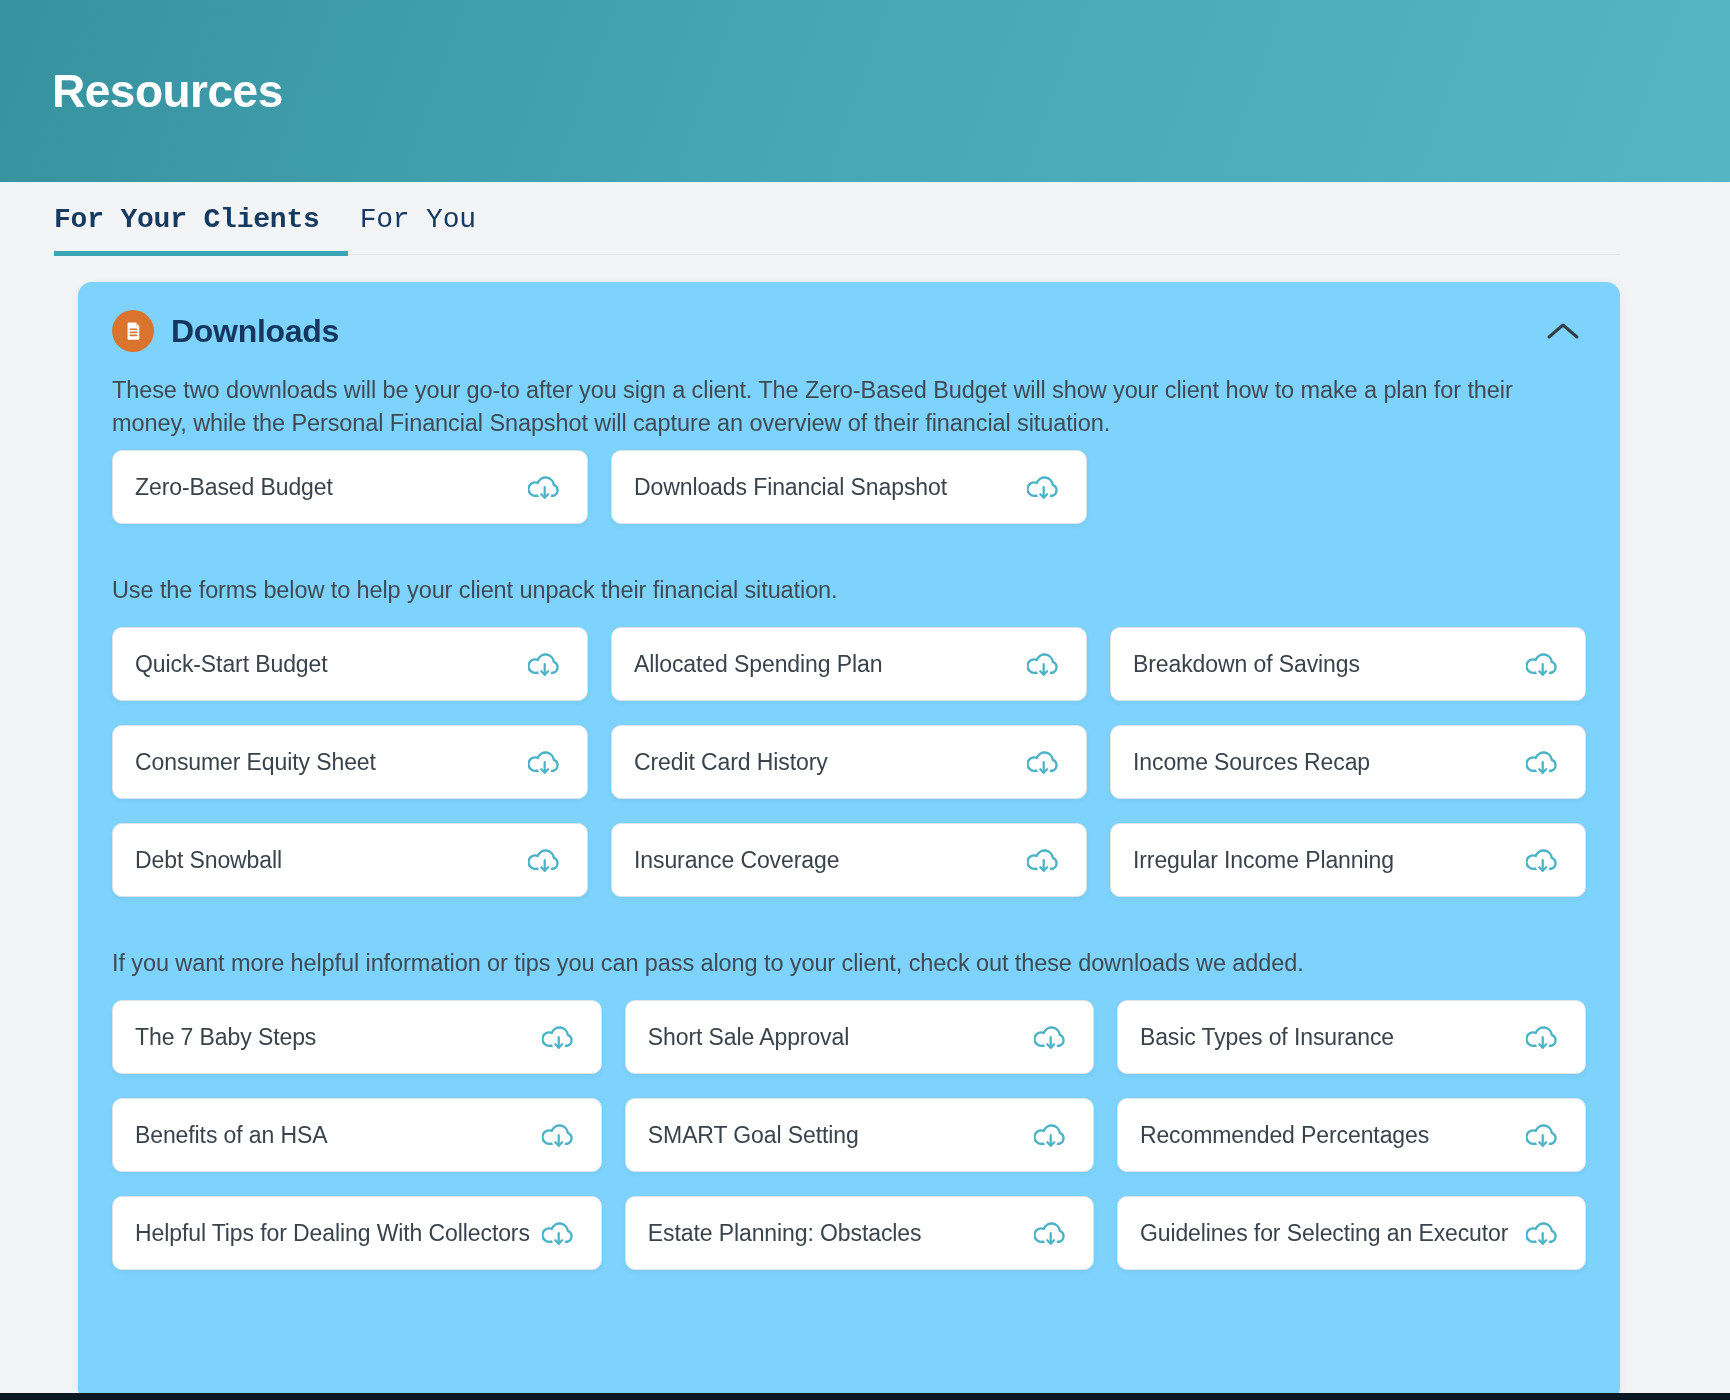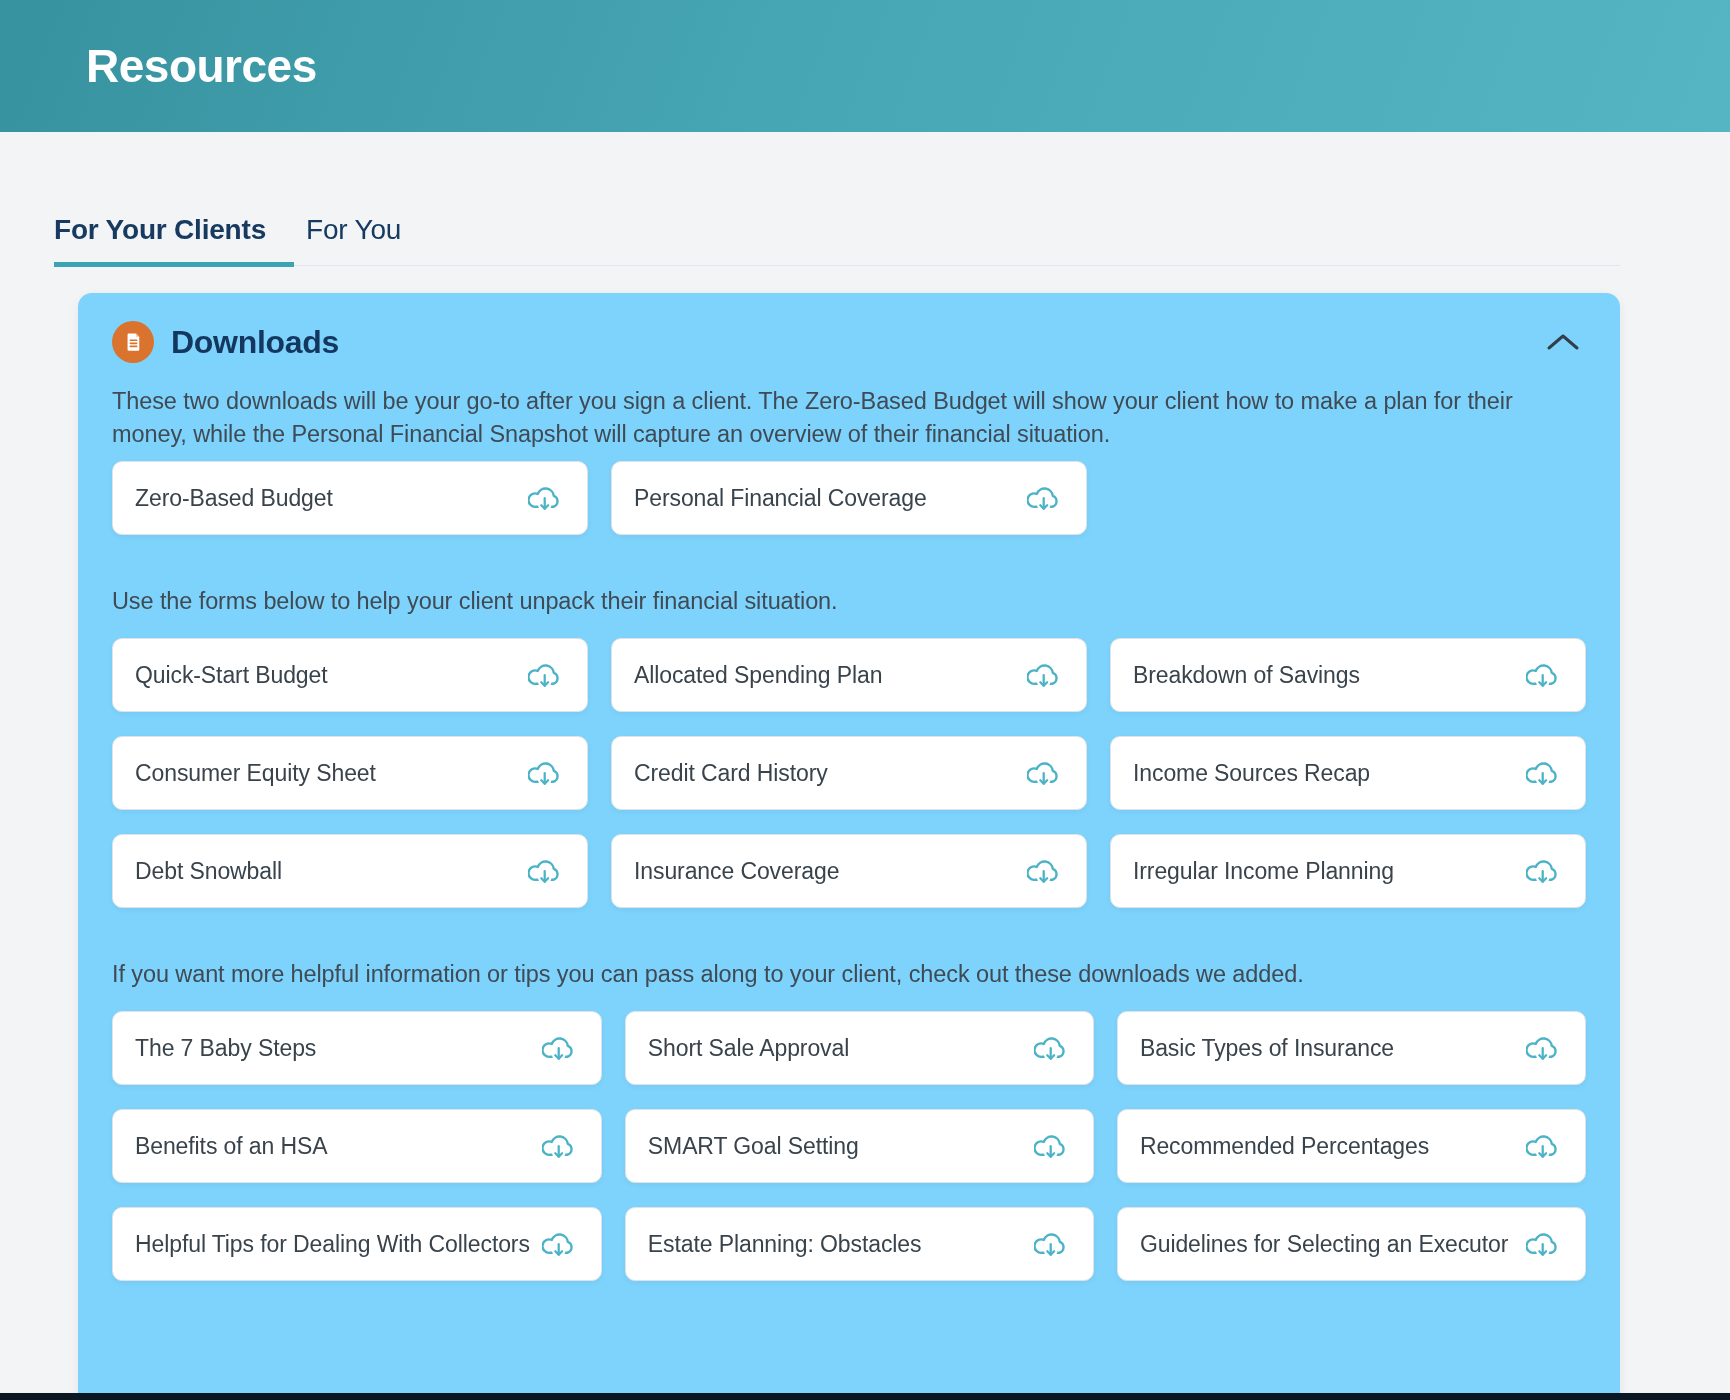--- a/index.html
+++ b/index.html
@@ -6,45 +6,46 @@
   html, body { width: 1730px; height: 1400px; overflow: hidden; }
   body {
     font-family: "Liberation Sans", sans-serif;
     background: #f3f4f6;
     position: relative;
     color: #3f4a54;
   }
 
   
   .page-header {
-    height: 132px;
+    height: 182px;
     background: linear-gradient(110deg, #37929f 0%, #47a6b4 45%, #55b5c3 100%);
     display: flex;
     align-items: center;
-    padding-left: 86px;
+    padding-left: 52px;
   }
   .page-title {
     color: #ffffff;
     font-size: 46px;
     font-weight: 700;
     letter-spacing: -0.5px;
   }
 
   
   .content {
     margin: 0 110px 0 54px;
     width: 1566px;
   }
 
   
   .tabs {
     display: flex;
     align-items: flex-end;
-    margin-top: 82px;
+    margin-top: 22px;
     border-bottom: 1px solid #e2e5e9;
+    font-family: Liberation Mono, monospace;
   }
   .tab {
     position: relative;
     font-size: 28px;
     padding-bottom: 19px;
     color: #173a61;
     font-weight: 500;
     cursor: pointer;
     margin-right: 40px;
     letter-spacing: -0.2px;
@@ -206,21 +207,21 @@
         <path d="M 8 22 A 6.5 6.5 0 1 1 9.5 9.6 A 8 8 0 0 1 25 11.5 A 5.5 5.5 0 0 1 24.5 22 L 8 22" fill="none" stroke="#4cb3c7" stroke-width="2.3" stroke-linecap="round" stroke-linejoin="round"></path>
         <circle cx="16.2" cy="20" r="6.5" fill="#ffffff"></circle>
         <g stroke="#4cb3c7" stroke-width="2.2" stroke-linecap="round" stroke-linejoin="round" fill="none">
           <line x1="16.2" y1="13.6" x2="16.2" y2="23.6"></line>
           <polyline points="12.9,20.6 16.2,24 19.5,20.6"></polyline>
         </g>
       </svg>
     </span>
   </button>
           <button class="dl-btn">
-    <span class="dl-label">Personal Financial Coverage</span>
+    <span class="dl-label">Downloads Financial Snapshot</span>
     <span class="cloud">
       <svg width="33" height="29" viewBox="0 0 32 28" aria-hidden="true">
         <path d="M 8 22 A 6.5 6.5 0 1 1 9.5 9.6 A 8 8 0 0 1 25 11.5 A 5.5 5.5 0 0 1 24.5 22 L 8 22" fill="none" stroke="#4cb3c7" stroke-width="2.3" stroke-linecap="round" stroke-linejoin="round"></path>
         <circle cx="16.2" cy="20" r="6.5" fill="#ffffff"></circle>
         <g stroke="#4cb3c7" stroke-width="2.2" stroke-linecap="round" stroke-linejoin="round" fill="none">
           <line x1="16.2" y1="13.6" x2="16.2" y2="23.6"></line>
           <polyline points="12.9,20.6 16.2,24 19.5,20.6"></polyline>
         </g>
       </svg>
     </span>

